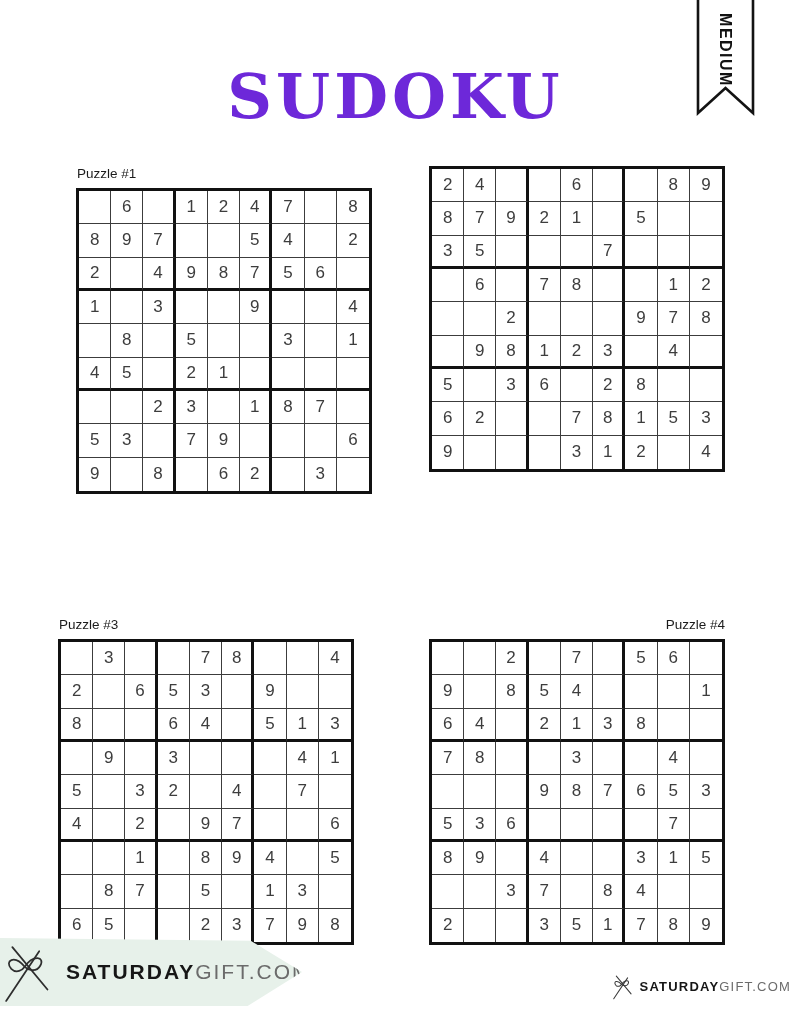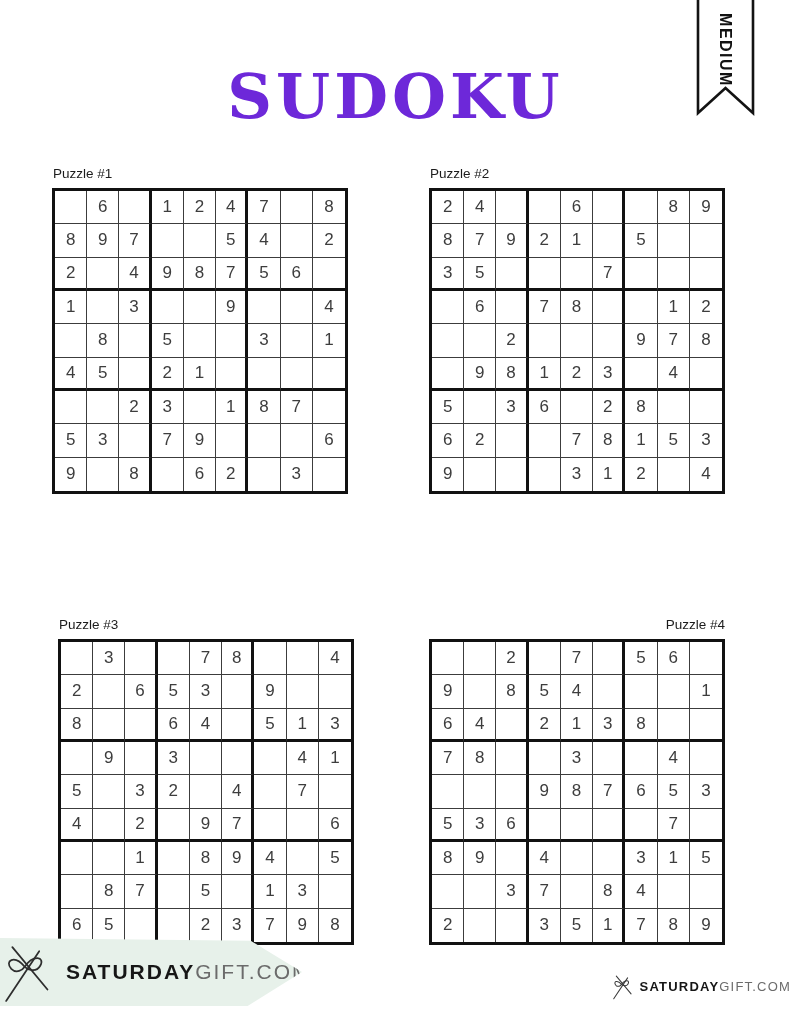--- a/index.html
+++ b/index.html
@@ -62,21 +62,21 @@
     border-bottom:1px solid #3c3c3c;
     display:flex;align-items:center;justify-content:center;
     font-size:17px;
     color:#3d3d3d;
   }
   .cell.br{border-right:3px solid #111;}
   .cell.bb{border-bottom:3px solid #111;}
   .cell.lastc{border-right:none;}
   .cell.lastr{border-bottom:none;}
 
-  #puzzle-0{left:52px;top:166px;}
+  #puzzle-0{left:76px;top:166px;}
   #puzzle-1{left:429px;top:166px;}
   #puzzle-2{left:58px;top:617px;}
   #puzzle-3{left:429px;top:617px;text-align:right;}
 
   
   .banner{
     position:absolute;
     left:0;top:938px;
     width:302px;height:68px;
     background:#e7f1ea;
@@ -200,21 +200,20 @@
         <div class="cell lastr"></div>
         <div class="cell lastr">6</div>
         <div class="cell br lastr">2</div>
         <div class="cell lastr"></div>
         <div class="cell lastr">3</div>
         <div class="cell lastc lastr"></div>
       </div>
   </div>
 
   <div class="puzzle" id="puzzle-1">
-    <div class="puzzle-label">Puzzle #2</div>
     <div class="grid">
         <div class="cell">2</div>
         <div class="cell">4</div>
         <div class="cell br"></div>
         <div class="cell"></div>
         <div class="cell">6</div>
         <div class="cell br"></div>
         <div class="cell"></div>
         <div class="cell">8</div>
         <div class="cell lastc">9</div>

